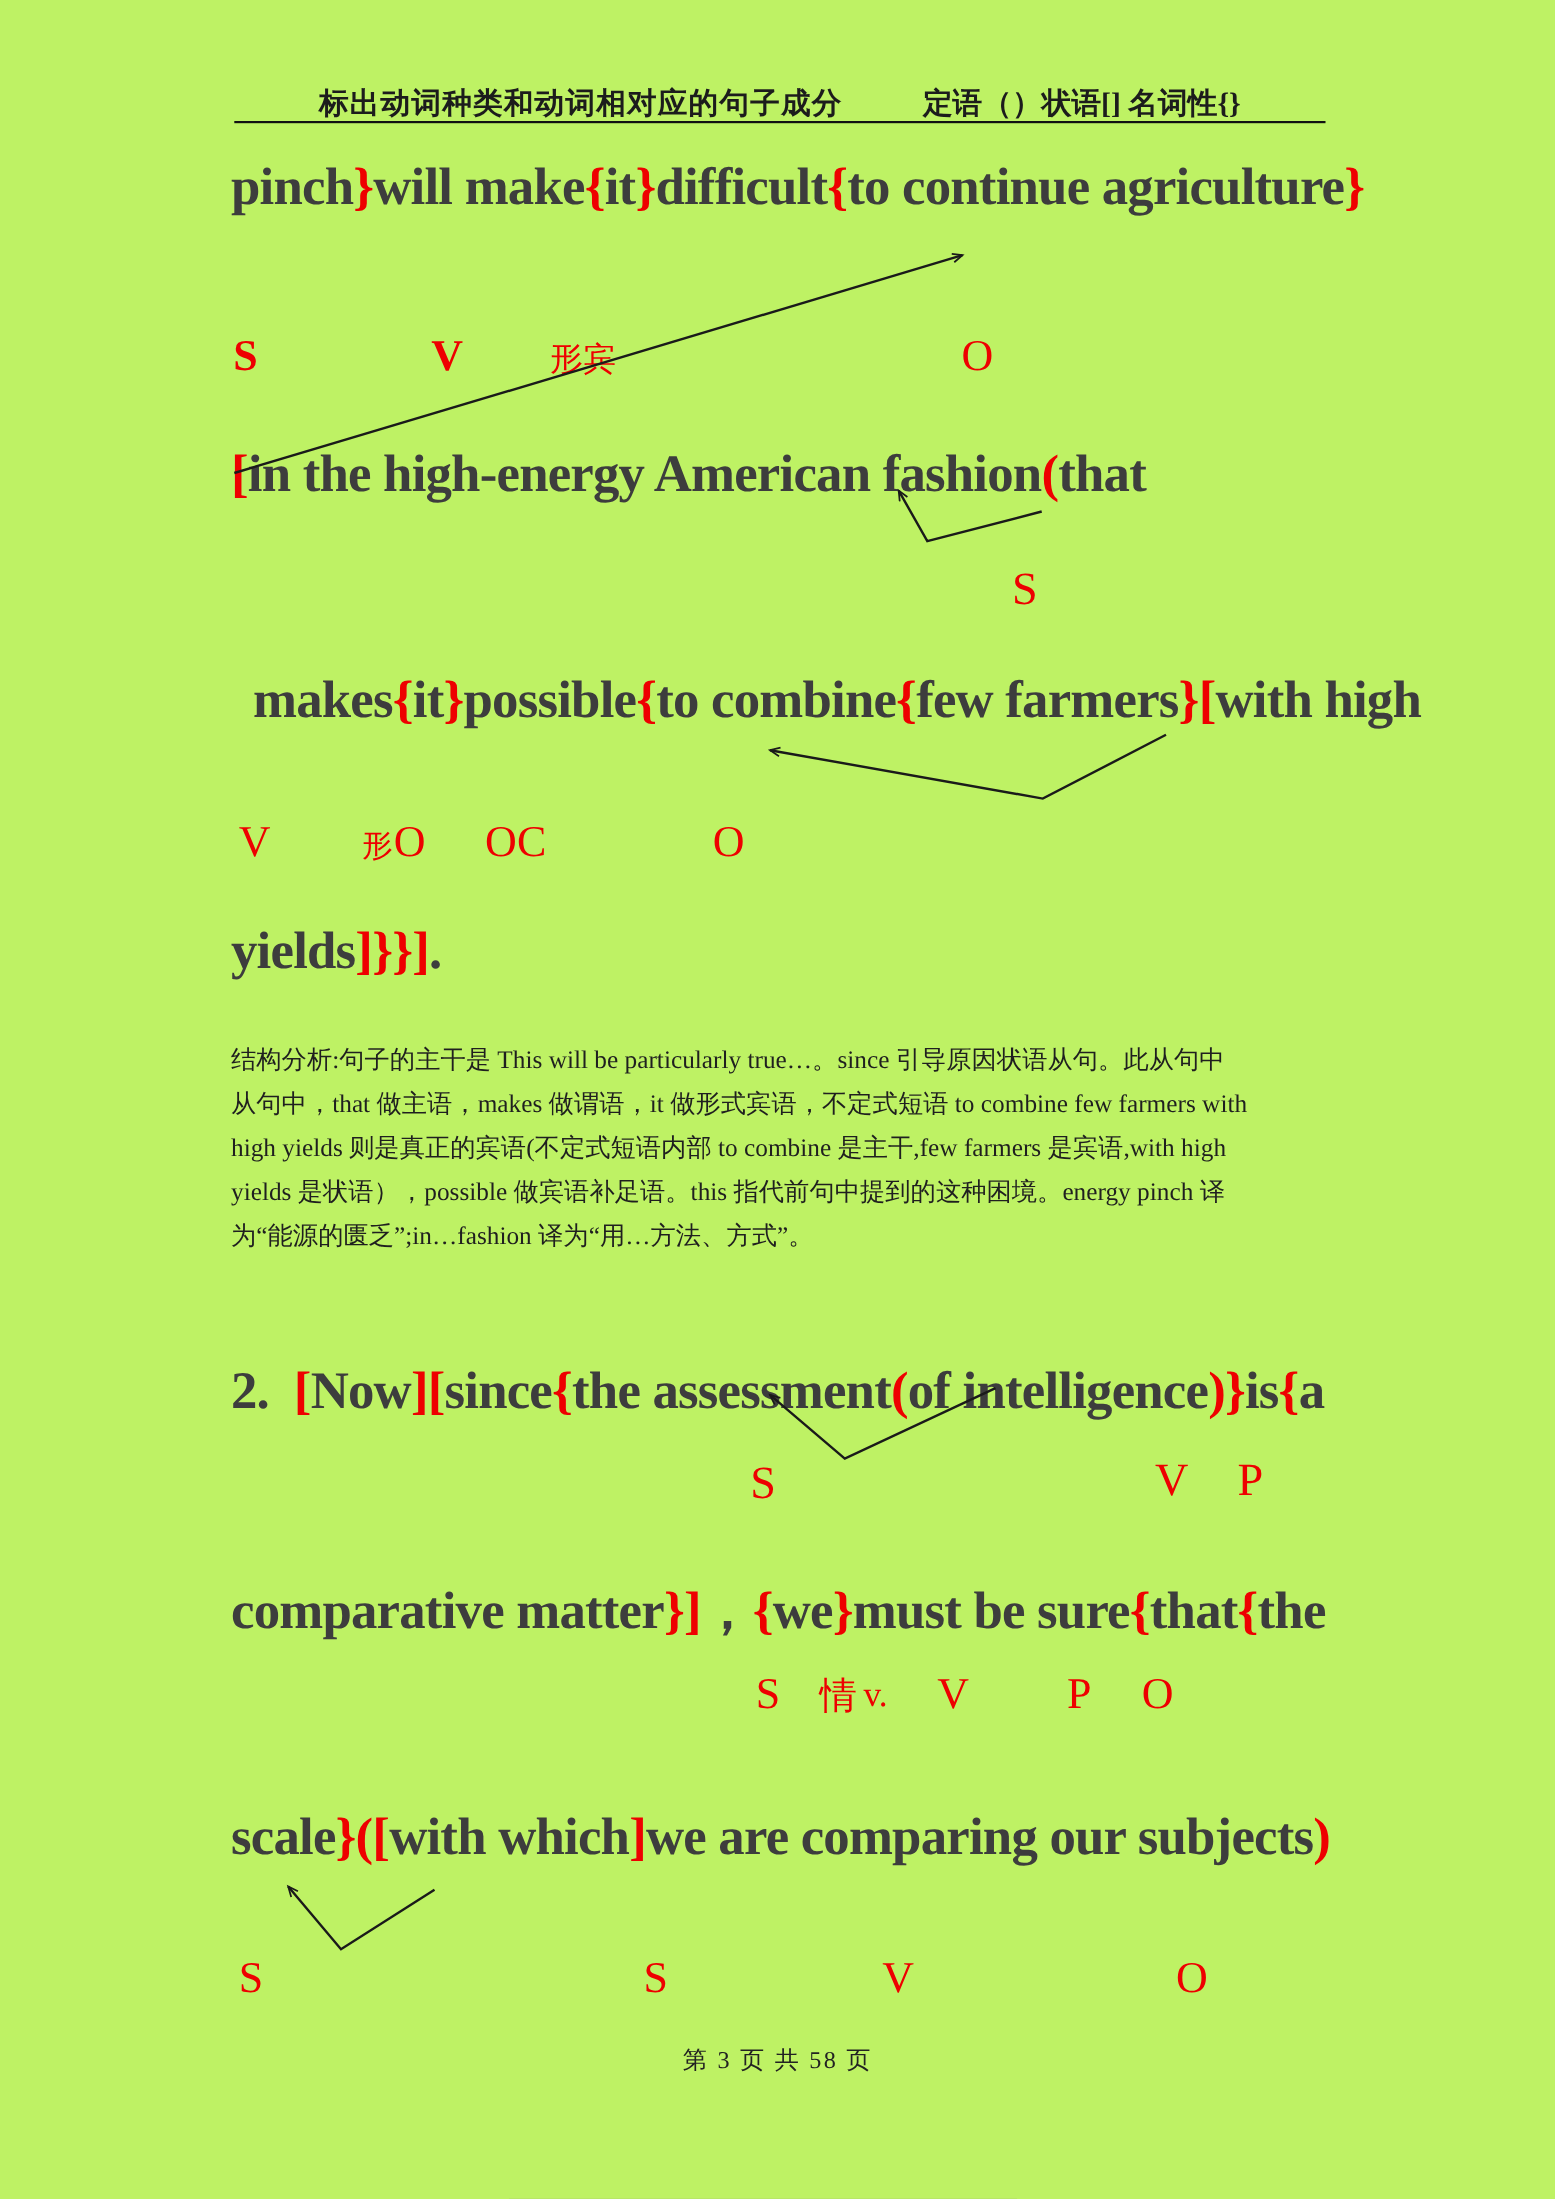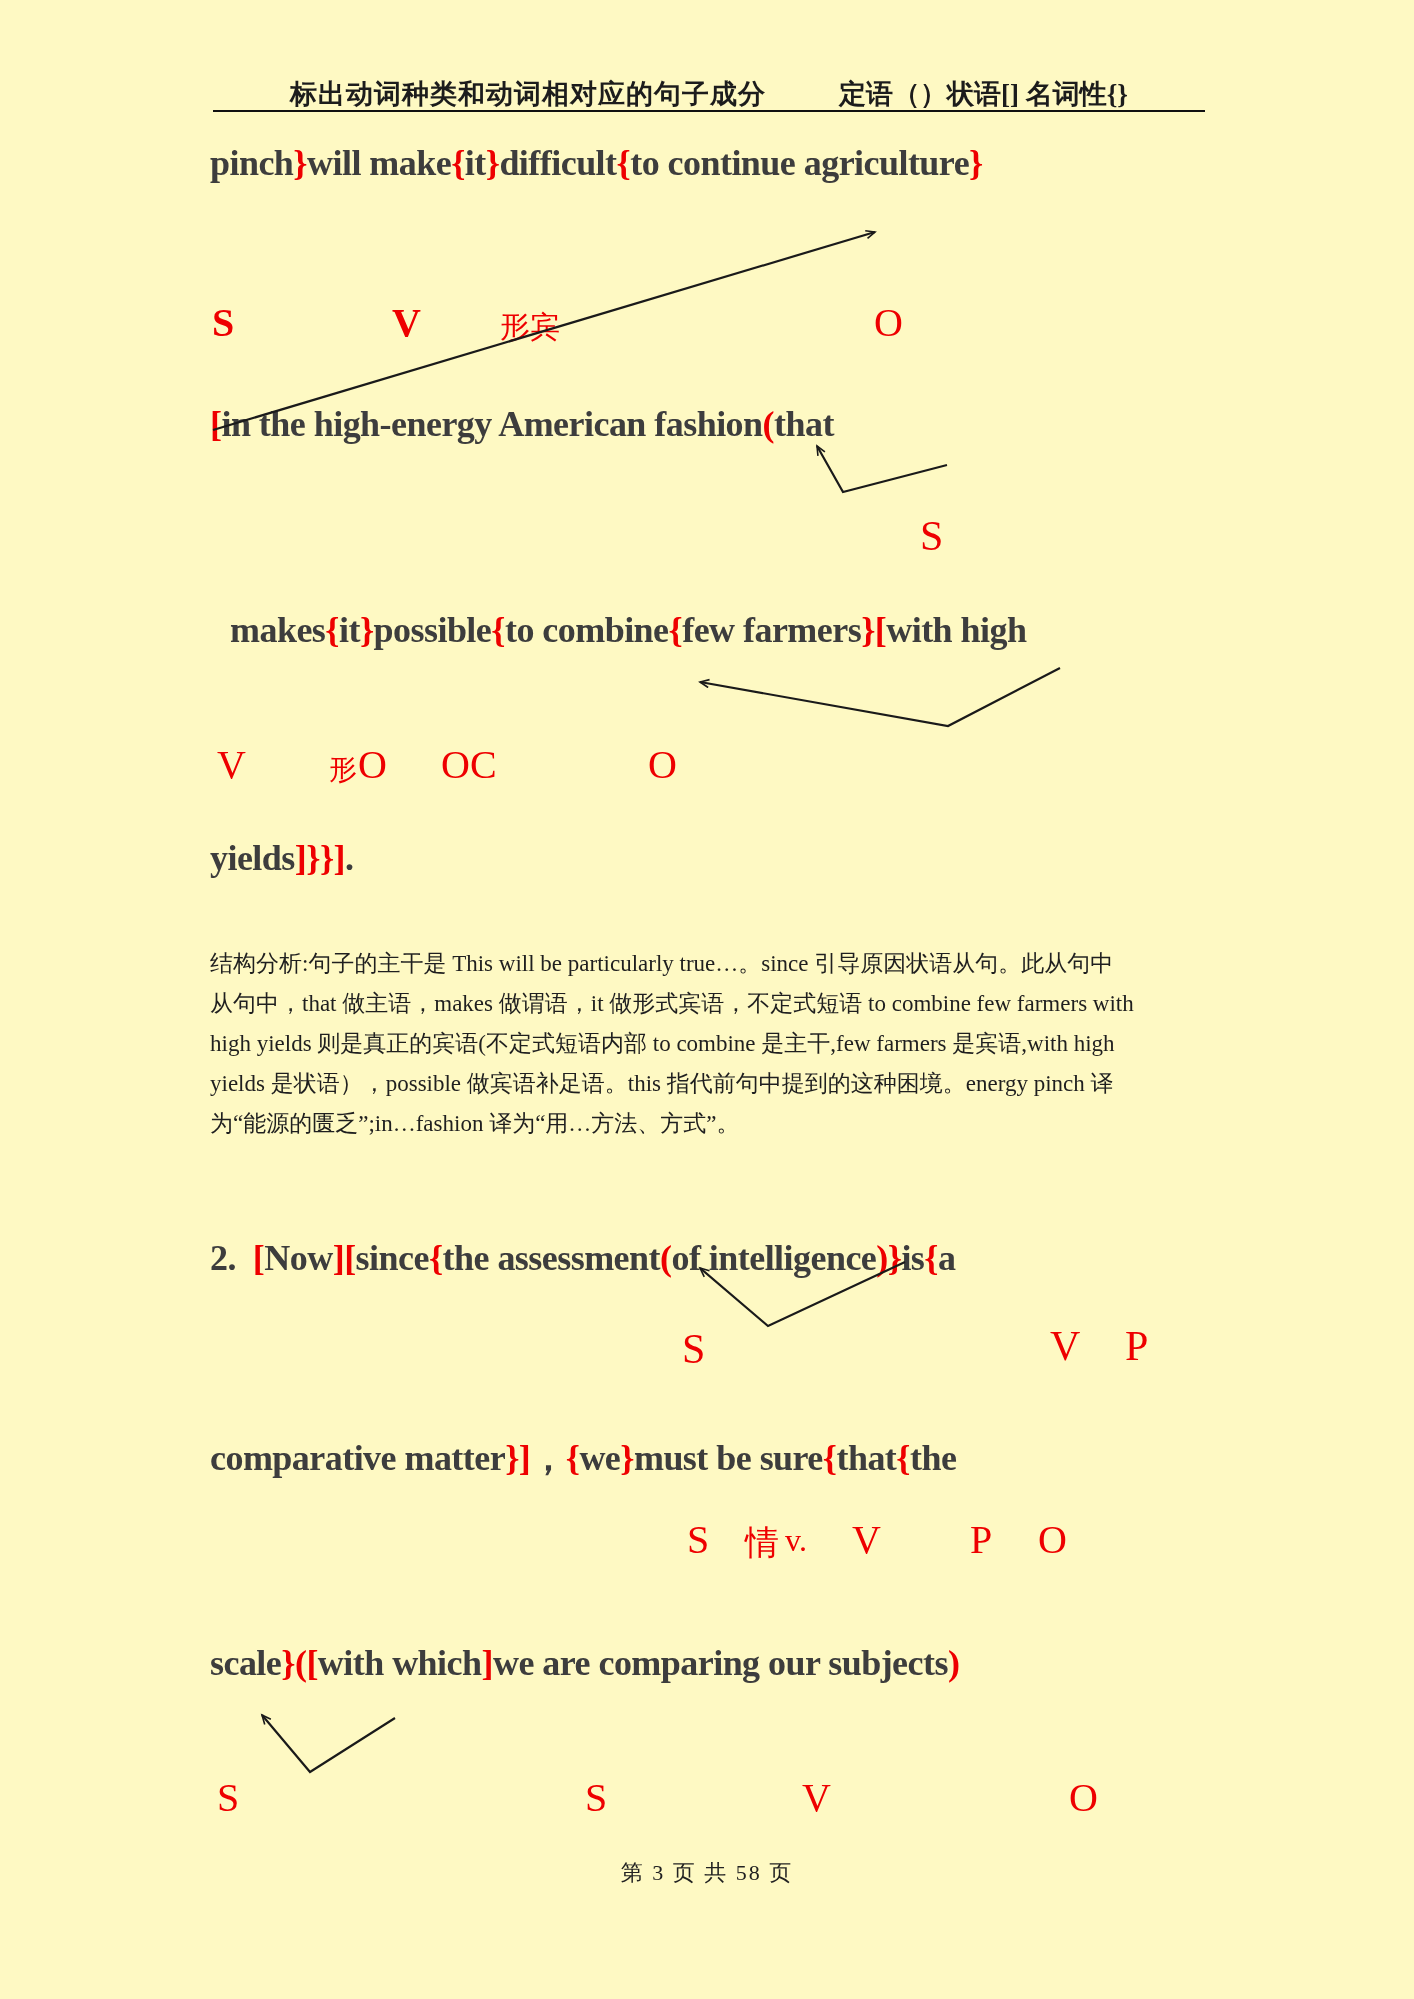--- a/index.html
+++ b/index.html
@@ -1,20 +1,20 @@
 <!DOCTYPE html>
 <html><head>
 <meta charset="utf-8">
 <style>
   html,body{margin:0;padding:0;background:#888;}
   .page{
     position:relative;
     width:1414px;height:1999px;
     margin:0 auto;
-    background:#fef9c3;
+    background:#bef264;
     overflow:hidden;
     font-family:"Liberation Serif","DejaVu Serif",serif;
   }
   
   .hdr-left{
     position:absolute;left:290px;top:76px;
     font-size:27px;font-weight:700;color:#1c1c1c;
     letter-spacing:1px;white-space:nowrap;
   }
   .hdr-right{
@@ -22,21 +22,21 @@
     font-size:27px;font-weight:700;color:#1c1c1c;
     white-space:nowrap;
   }
   .hdr-rule{
     position:absolute;left:213px;top:110px;width:992px;height:2px;
     background:#111;
   }
   
   .bigline{
     position:absolute;
-    font-size:36px;font-weight:700;line-height:1.12;
+    font-size:48px;font-weight:700;line-height:1.12;
     letter-spacing:-0.015em;white-space:nowrap;color:#3d3d3d;
   }
   .bigline .k{color:#3d3d3d;}
   .bigline .r{color:#ee0000;}
   
   .glabel{
     position:absolute;color:#ee0000;line-height:1;
     font-family:"Liberation Serif","DejaVu Serif",serif;
     white-space:nowrap;
   }

